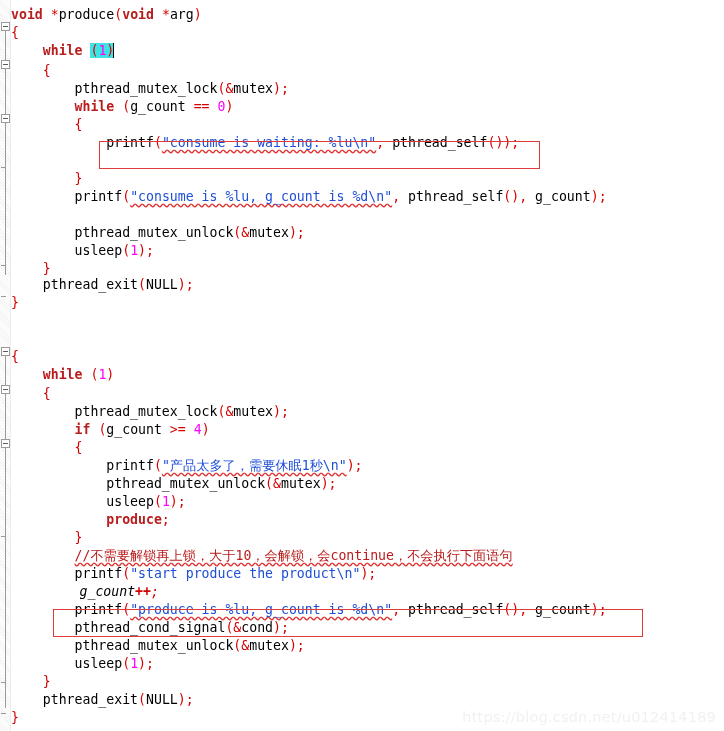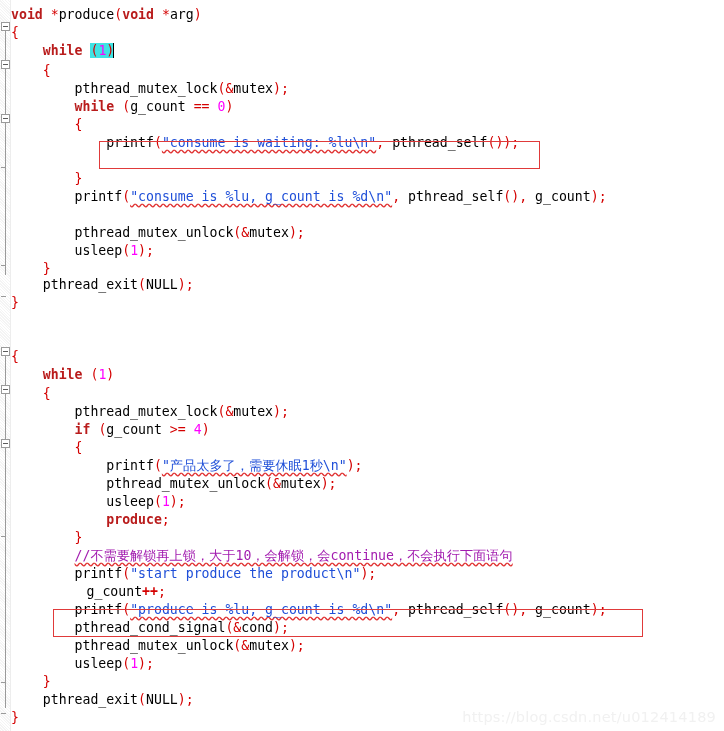--- a/index.html
+++ b/index.html
@@ -52,21 +52,21 @@
     color: #000000;
   }
   .ind { display: inline-block; }
 
   
   .kw      { color: #b91c1c; font-weight: bold; }   
   .punc    { color: #d40000; }                       
   .op      { color: #d40000; font-weight: bold; }    
   .num     { color: #ff00ff; }                       
   .str     { color: #1f4fd8; }                       
-  .cmt     { color: #a21caf; }                       
+  .cmt     { color: #b91c1c; }                       
   .id      { color: #000000; }
   .brace   { color: #d40000; }
 
   
   .sq {
     text-decoration: underline wavy #e03030;
     text-decoration-skip-ink: none;
     text-underline-offset: 2px;
   }
 
@@ -224,21 +224,21 @@
     <div class="line" style="top:491px;left:11px;"><span class="ind">            </span><span class="id">usleep</span><span class="punc">(</span><span class="num">1</span><span class="punc">);</span></div>
 
     <div class="line" style="top:509px;left:11px;"><span class="ind">            </span><span class="kw">produce</span><span class="punc">;</span></div>
 
     <div class="line" style="top:527px;left:11px;"><span class="ind">        </span><span class="brace">}</span></div>
 
     <div class="line" style="top:545px;left:11px;"><span class="ind">        </span><span class="cmt sq">//不需要解锁再上锁，大于10，会解锁，会continue，不会执行下面语句</span></div>
 
     <div class="line" style="top:563px;left:11px;"><span class="ind">        </span><span class="id">printf</span><span class="punc">(</span><span class="str">"start produce the product\n"</span><span class="punc">);</span></div>
 
-    <div class="line" style="top:581px;left:23px;"><span class="ind">        </span><span class="id">g_count</span><span class="op">++</span><span class="punc">;</span></div>
+    <div class="line" style="top:581px;left:16px;font-style:italic;"><span class="ind">        </span><span class="id">g_count</span><span class="op">++</span><span class="punc">;</span></div>
 
     <div class="line" style="top:599px;left:11px;"><span class="ind">        </span><span class="id">printf</span><span class="punc">(</span><span class="str sq">"produce is %lu, g_count is %d\n"</span><span class="punc">,</span> <span class="id">pthread_self</span><span class="punc">(),</span> <span class="id">g_count</span><span class="punc">);</span></div>
 
     <div class="line" style="top:617px;left:11px;"><span class="ind">        </span><span class="id">pthread_cond_signal</span><span class="punc">(&amp;</span><span class="id">cond</span><span class="punc">);</span></div>
 
     <div class="line" style="top:635px;left:11px;"><span class="ind">        </span><span class="id">pthread_mutex_unlock</span><span class="punc">(&amp;</span><span class="id">mutex</span><span class="punc">);</span></div>
 
     <div class="line" style="top:653px;left:11px;"><span class="ind">        </span><span class="id">usleep</span><span class="punc">(</span><span class="num">1</span><span class="punc">);</span></div>
 
     <div class="line" style="top:671px;left:11px;"><span class="ind">    </span><span class="brace">}</span></div>

